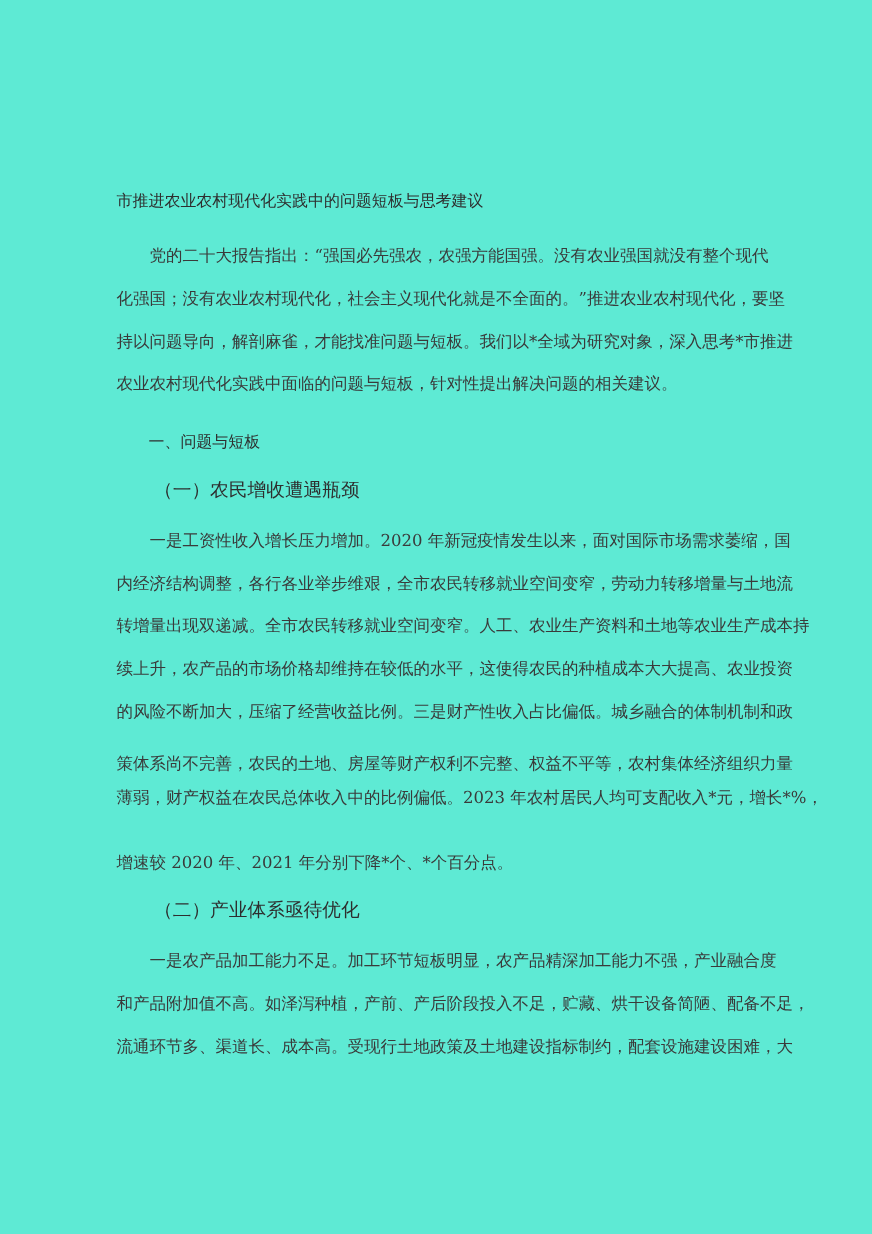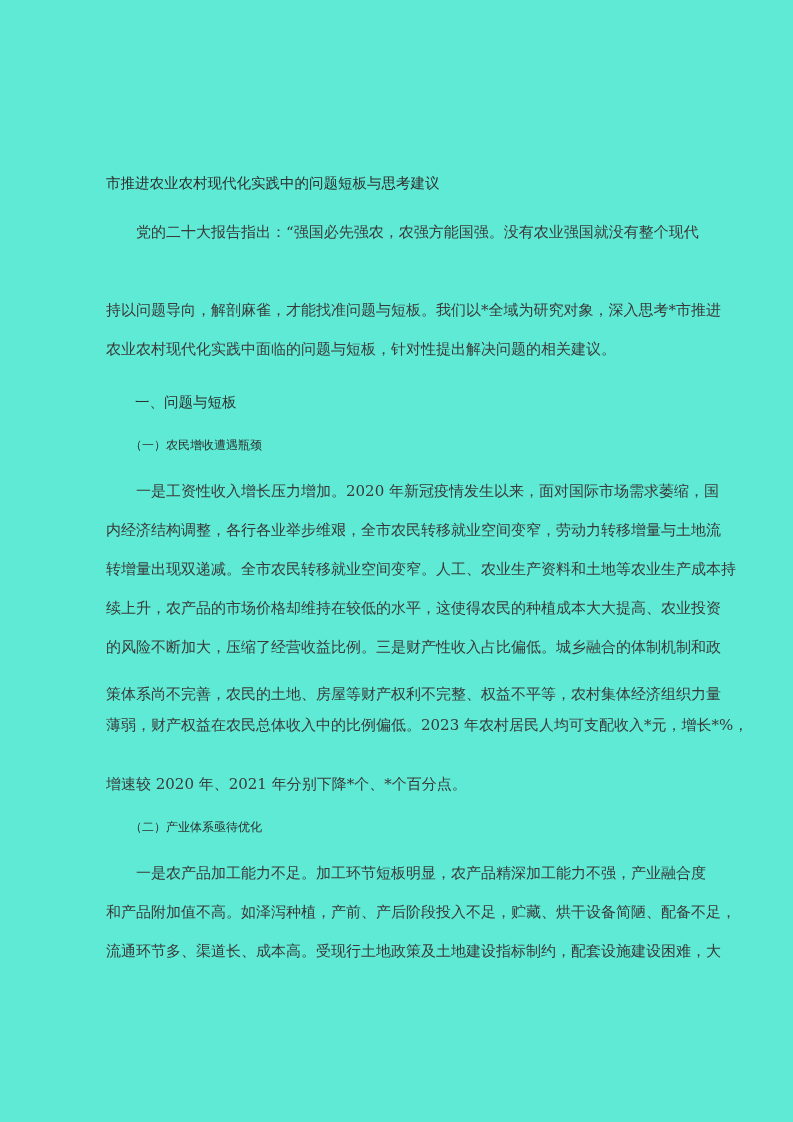--- a/index.html
+++ b/index.html
@@ -4,29 +4,30 @@
 <style>
   html, body { margin: 0; padding: 0; background: #ffffff; }
   body { width: 793px; height: 1122px; position: relative; overflow: hidden;
          font-family: "DejaVu Serif", "Liberation Serif", serif; color: #3a3a3a; }
   .page { position: absolute; left: 0; top: 0; width: 793px; height: 1122px; background: #5eead4; }
   .line { position: absolute; left: 106px; width: 581px; height: 20px; font-size: 15px;
           line-height: 20px; white-space: nowrap; text-align: justify; text-align-last: justify; }
   .line.last { text-align-last: left; }
   .title { font-family: "DejaVu Sans", "Liberation Sans", sans-serif; font-size: 14.5px; color: #2e2e2e; text-align-last: left; }
   .h1 { font-family: "DejaVu Sans", "Liberation Sans", sans-serif; font-size: 14.5px; color: #2e2e2e; text-align-last: left; }
-  .h2 { font-family: Liberation Mono, monospace; font-size: 12px; color: #2e2e2e; text-align-last: left; }
+  .h2 { font-family: Liberation Serif, serif; font-size: 17px; color: #2e2e2e; text-align-last: left; }
 </style>
 </head>
 <body>
 
 <div class="page">
   <div class="line title" style="top:173px">市推进农业农村现代化实践中的问题短板与思考建议</div>
 
   <div class="line" style="top:222px">　　党的二十大报告指出：“强国必先强农，农强方能国强。没有农业强国就没有整个现代</div>
+  <div class="line" style="top:261px">化强国；没有农业农村现代化，社会主义现代化就是不全面的。”推进农业农村现代化，要坚</div>
   <div class="line" style="top:300px">持以问题导向，解剖麻雀，才能找准问题与短板。我们以*全域为研究对象，深入思考*市推进</div>
   <div class="line last" style="top:339px">农业农村现代化实践中面临的问题与短板，针对性提出解决问题的相关建议。</div>
 
   <div class="line h1" style="top:392px">　　一、问题与短板</div>
   <div class="line h2" style="top:436px">　　（一）农民增收遭遇瓶颈</div>
 
   <div class="line" style="top:481px">　　一是工资性收入增长压力增加。2020 年新冠疫情发生以来，面对国际市场需求萎缩，国</div>
   <div class="line" style="top:520px">内经济结构调整，各行各业举步维艰，全市农民转移就业空间变窄，劳动力转移增量与土地流</div>
   <div class="line" style="top:559px">转增量出现双递减。全市农民转移就业空间变窄。人工、农业生产资料和土地等农业生产成本持</div>
   <div class="line" style="top:598px">续上升，农产品的市场价格却维持在较低的水平，这使得农民的种植成本大大提高、农业投资</div>

